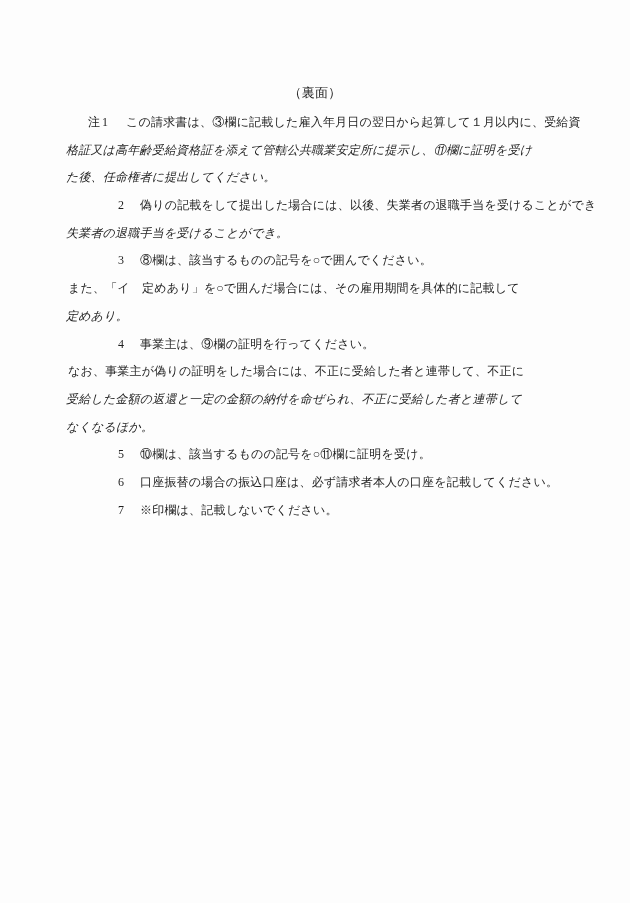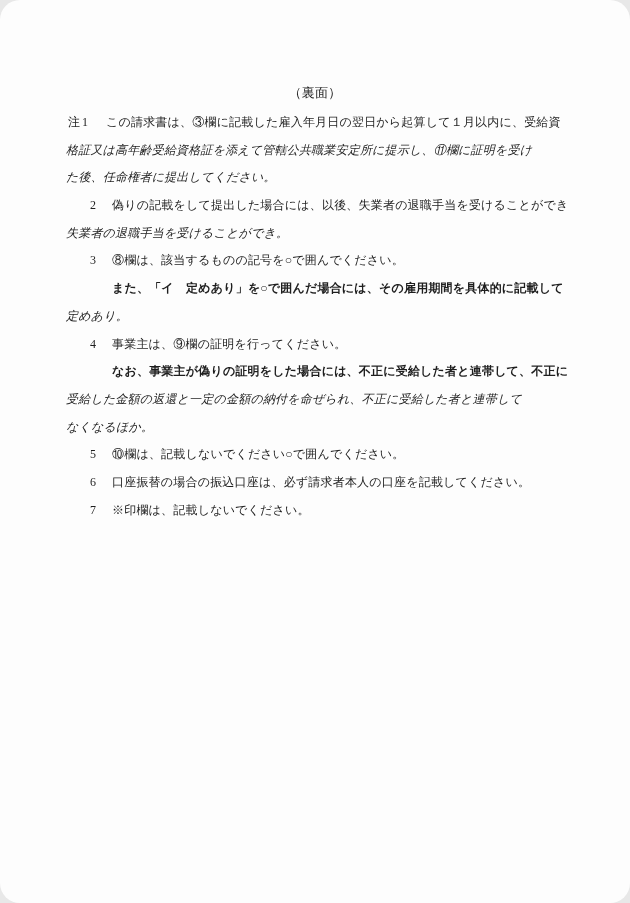--- a/index.html
+++ b/index.html
@@ -11,21 +11,20 @@
     position: relative;
     width: 630px;
     height: 903px;
     margin: 0 auto;
     background: #fdfdfd;
     color: #1e1e1e;
     font-family: "Liberation Serif", "DejaVu Serif", serif;
     font-size: 12px;
     letter-spacing: 0.2px;
     overflow: hidden;
-    border-radius: 20px;
   }
   .doc-title {
     position: absolute;
     top: 79px;
     left: 0;
     width: 100%;
     height: 28px;
     line-height: 28px;
     text-align: center;
     font-size: 13px;
@@ -35,29 +34,29 @@
     top: 109px;
     left: 0;
     width: 100%;
   }
   .line {
     height: 27.7px;
     line-height: 27.7px;
     white-space: pre;
   }
   
-  .l-note { padding-left: 68px; }
+  .l-note { padding-left: 88px; }
   .l-note .num { display: inline-block; width: 38px; letter-spacing: 2px; }
   
-  .l-item { padding-left: 90px; }
+  .l-item { padding-left: 118px; }
   .l-item .num { display: inline-block; width: 22px; }
   
   .l-wrap { padding-left: 66px; font-style: italic; }
   
-  .l-sub { padding-left: 112px; font-weight: bold; }
+  .l-sub { padding-left: 68px; }
 </style>
 </head>
 <body>
 
 <div class="sheet">
 
   <div class="doc-title">（裏面）</div>
 
   <div class="lines">
 
@@ -79,20 +78,20 @@
     <div class="line l-wrap">定めあり。</div>
 
     <div class="line l-item"><span class="num">4</span><span>事業主は、⑨欄の証明を行ってください。</span></div>
 
     <div class="line l-sub">なお、事業主が偽りの証明をした場合には、不正に受給した者と連帯して、不正に</div>
 
     <div class="line l-wrap">受給した金額の返還と一定の金額の納付を命ぜられ、不正に受給した者と連帯して</div>
 
     <div class="line l-wrap">なくなるほか。</div>
 
-    <div class="line l-item"><span class="num">5</span><span>⑩欄は、記載しないでください○で囲んでください。</span></div>
+    <div class="line l-item"><span class="num">5</span><span>⑩欄は、該当するものの記号を○⑪欄に証明を受け。</span></div>
 
     <div class="line l-item"><span class="num">6</span><span>口座振替の場合の振込口座は、必ず請求者本人の口座を記載してください。</span></div>
 
     <div class="line l-item"><span class="num">7</span><span>※印欄は、記載しないでください。</span></div>
 
   </div>
 </div>
 
 </body></html>

